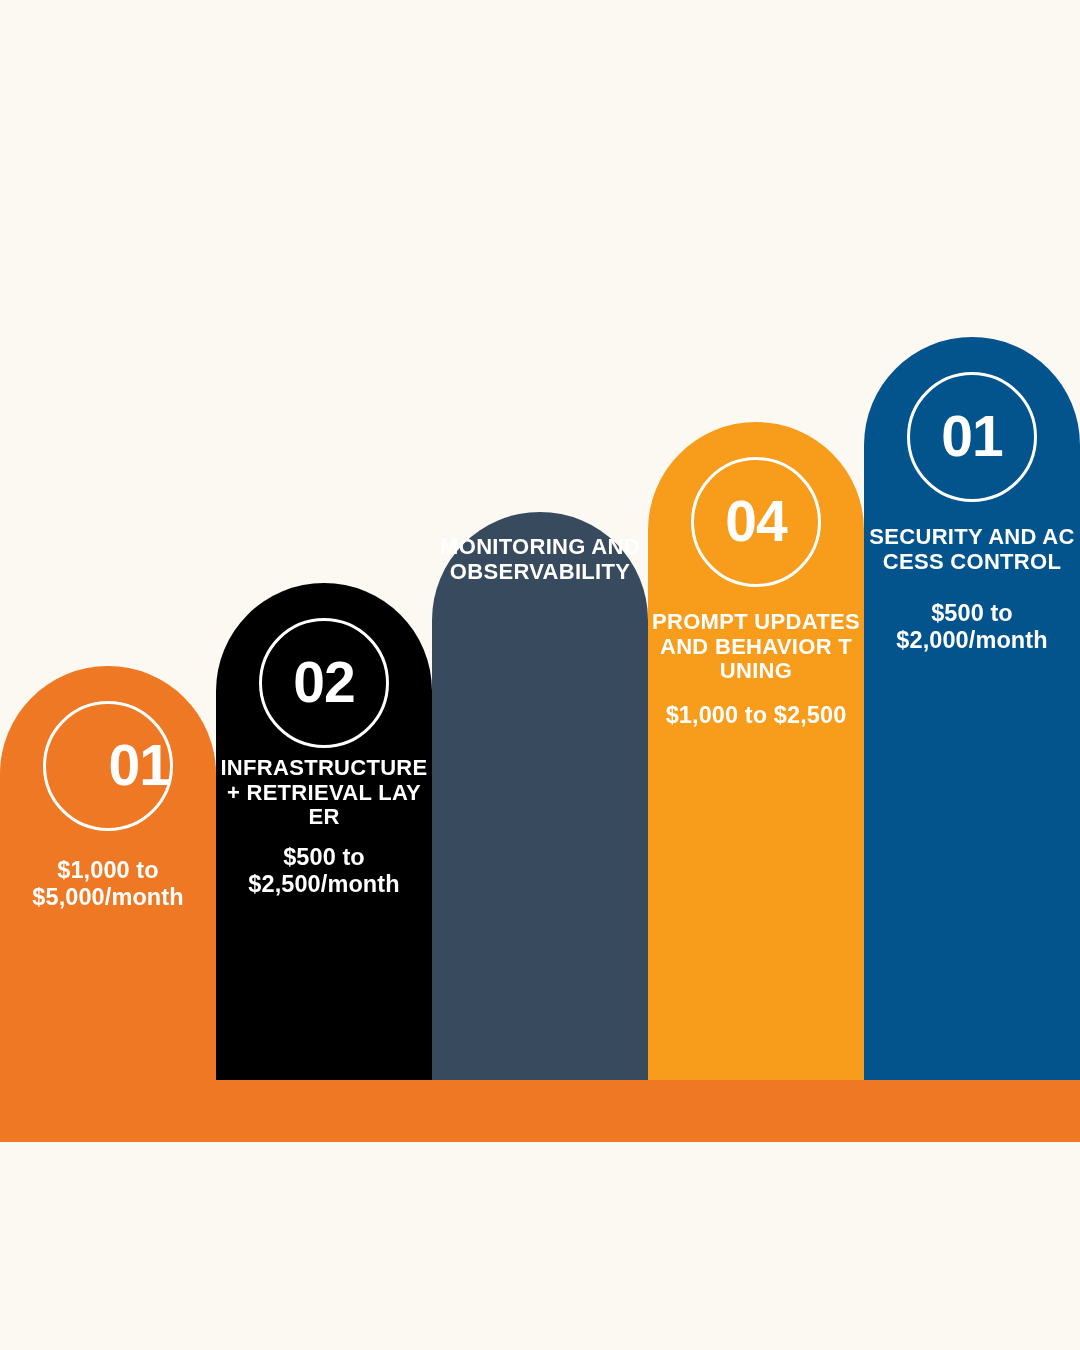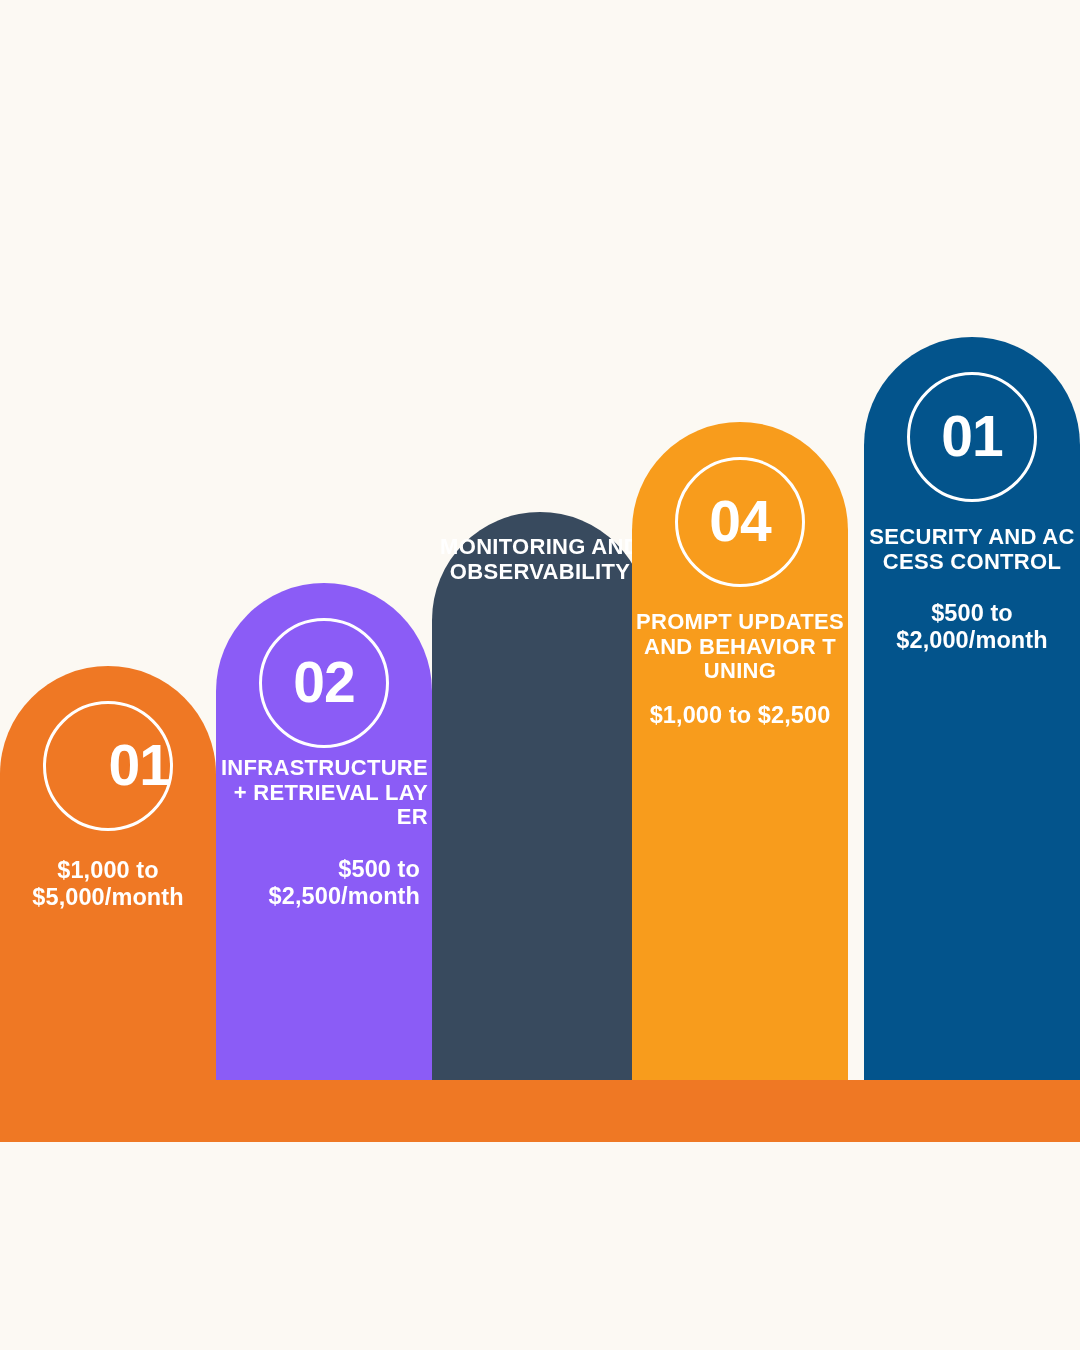--- a/index.html
+++ b/index.html
@@ -72,45 +72,45 @@
     width: 216px;
     word-break: break-all;
   }
   .col-price {
     font-size: 23.5px;
     font-weight: bold;
     line-height: 1.15;
     letter-spacing: 0.1px;
     width: 216px;
     box-sizing: border-box;
-    padding: 0 12px;
+    padding: 0 2px;
   }
 </style>
 </head>
 <body style="background: rgb(252, 249, 243);">
 
 <div id="stage">
   <div class="columns">
       <div class="col" style="left: 0px; top: 666px; height: 414px; background: rgb(239, 120, 36); border-top-left-radius: 108px; border-top-right-radius: 108px;">
         <div class="col-num-ring" style="margin-top: 35px; justify-content: flex-end;">
           <div class="col-num">01</div>
         </div>
         <div class="col-price" style="margin-top: 26px;">$1,000 to $5,000/month</div>
       </div>
-      <div class="col" style="left: 216px; top: 583px; height: 497px; background: #8b5cf6; border-top-left-radius: 108px; border-top-right-radius: 108px; text-align: right;">
+      <div class="col" style="left: 216px; top: 583px; height: 497px; background: #000000; border-top-left-radius: 108px; border-top-right-radius: 108px;">
         <div class="col-num-ring" style="margin-top: 35px;">
           <div class="col-num">02</div>
         </div>
         <div class="col-title" style="margin-top: 8px;">INFRASTRUCTURE + RETRIEVAL LAYER</div>
-        <div class="col-price" style="margin-top: 26px;">$500 to $2,500/month</div>
+        <div class="col-price" style="margin-top: 14px;">$500 to $2,500/month</div>
       </div>
       <div class="col" style="left: 432px; top: 512px; height: 568px; background: rgb(56, 74, 94); border-top-left-radius: 108px; border-top-right-radius: 108px;">
         <div class="col-title" style="margin-top: 23px;">MONITORING AND OBSERVABILITY</div>
       </div>
-      <div class="col" style="left: 632px; top: 422px; height: 658px; background: rgb(248, 156, 28); border-top-left-radius: 108px; border-top-right-radius: 108px;">
+      <div class="col" style="left: 648px; top: 422px; height: 658px; background: rgb(248, 156, 28); border-top-left-radius: 108px; border-top-right-radius: 108px;">
         <div class="col-num-ring" style="margin-top: 35px;">
           <div class="col-num">04</div>
         </div>
         <div class="col-title" style="margin-top: 23px;">PROMPT UPDATES AND BEHAVIOR TUNING</div>
         <div class="col-price" style="margin-top: 18px;">$1,000 to $2,500</div>
       </div>
       <div class="col" style="left: 864px; top: 337px; height: 743px; background: rgb(3, 84, 140); border-top-left-radius: 108px; border-top-right-radius: 108px;">
         <div class="col-num-ring" style="margin-top: 35px;">
           <div class="col-num">01</div>
         </div>

